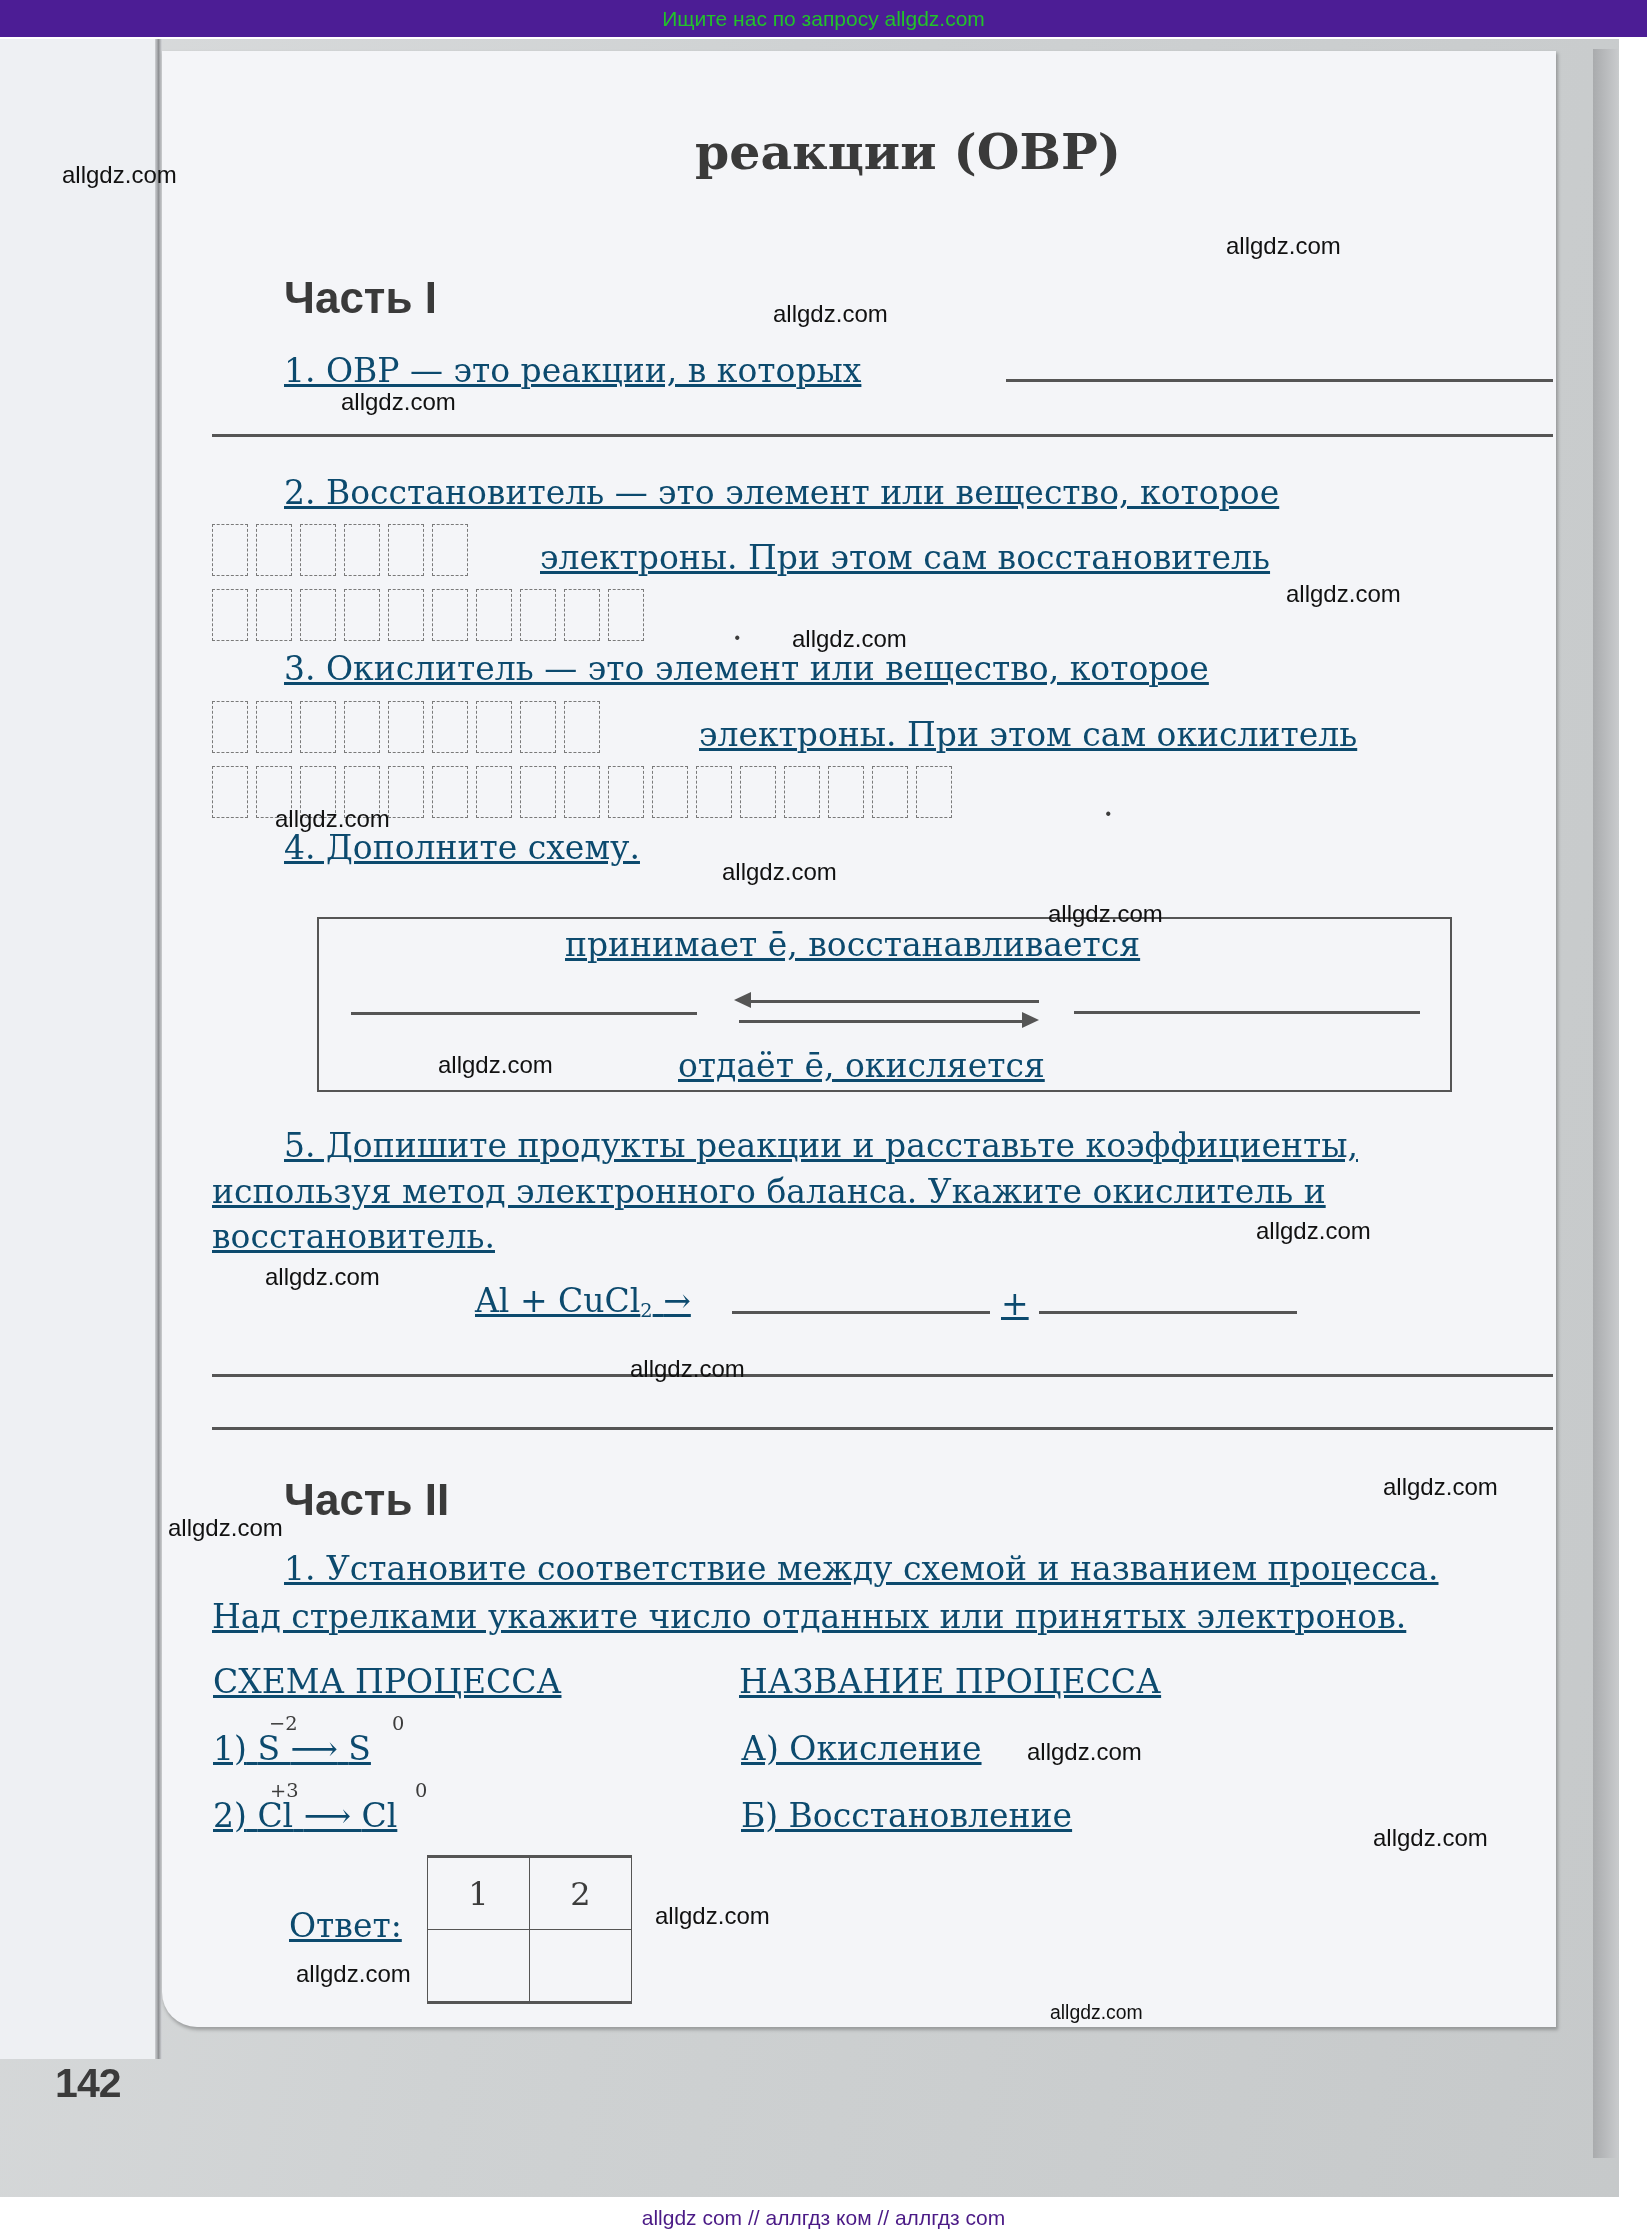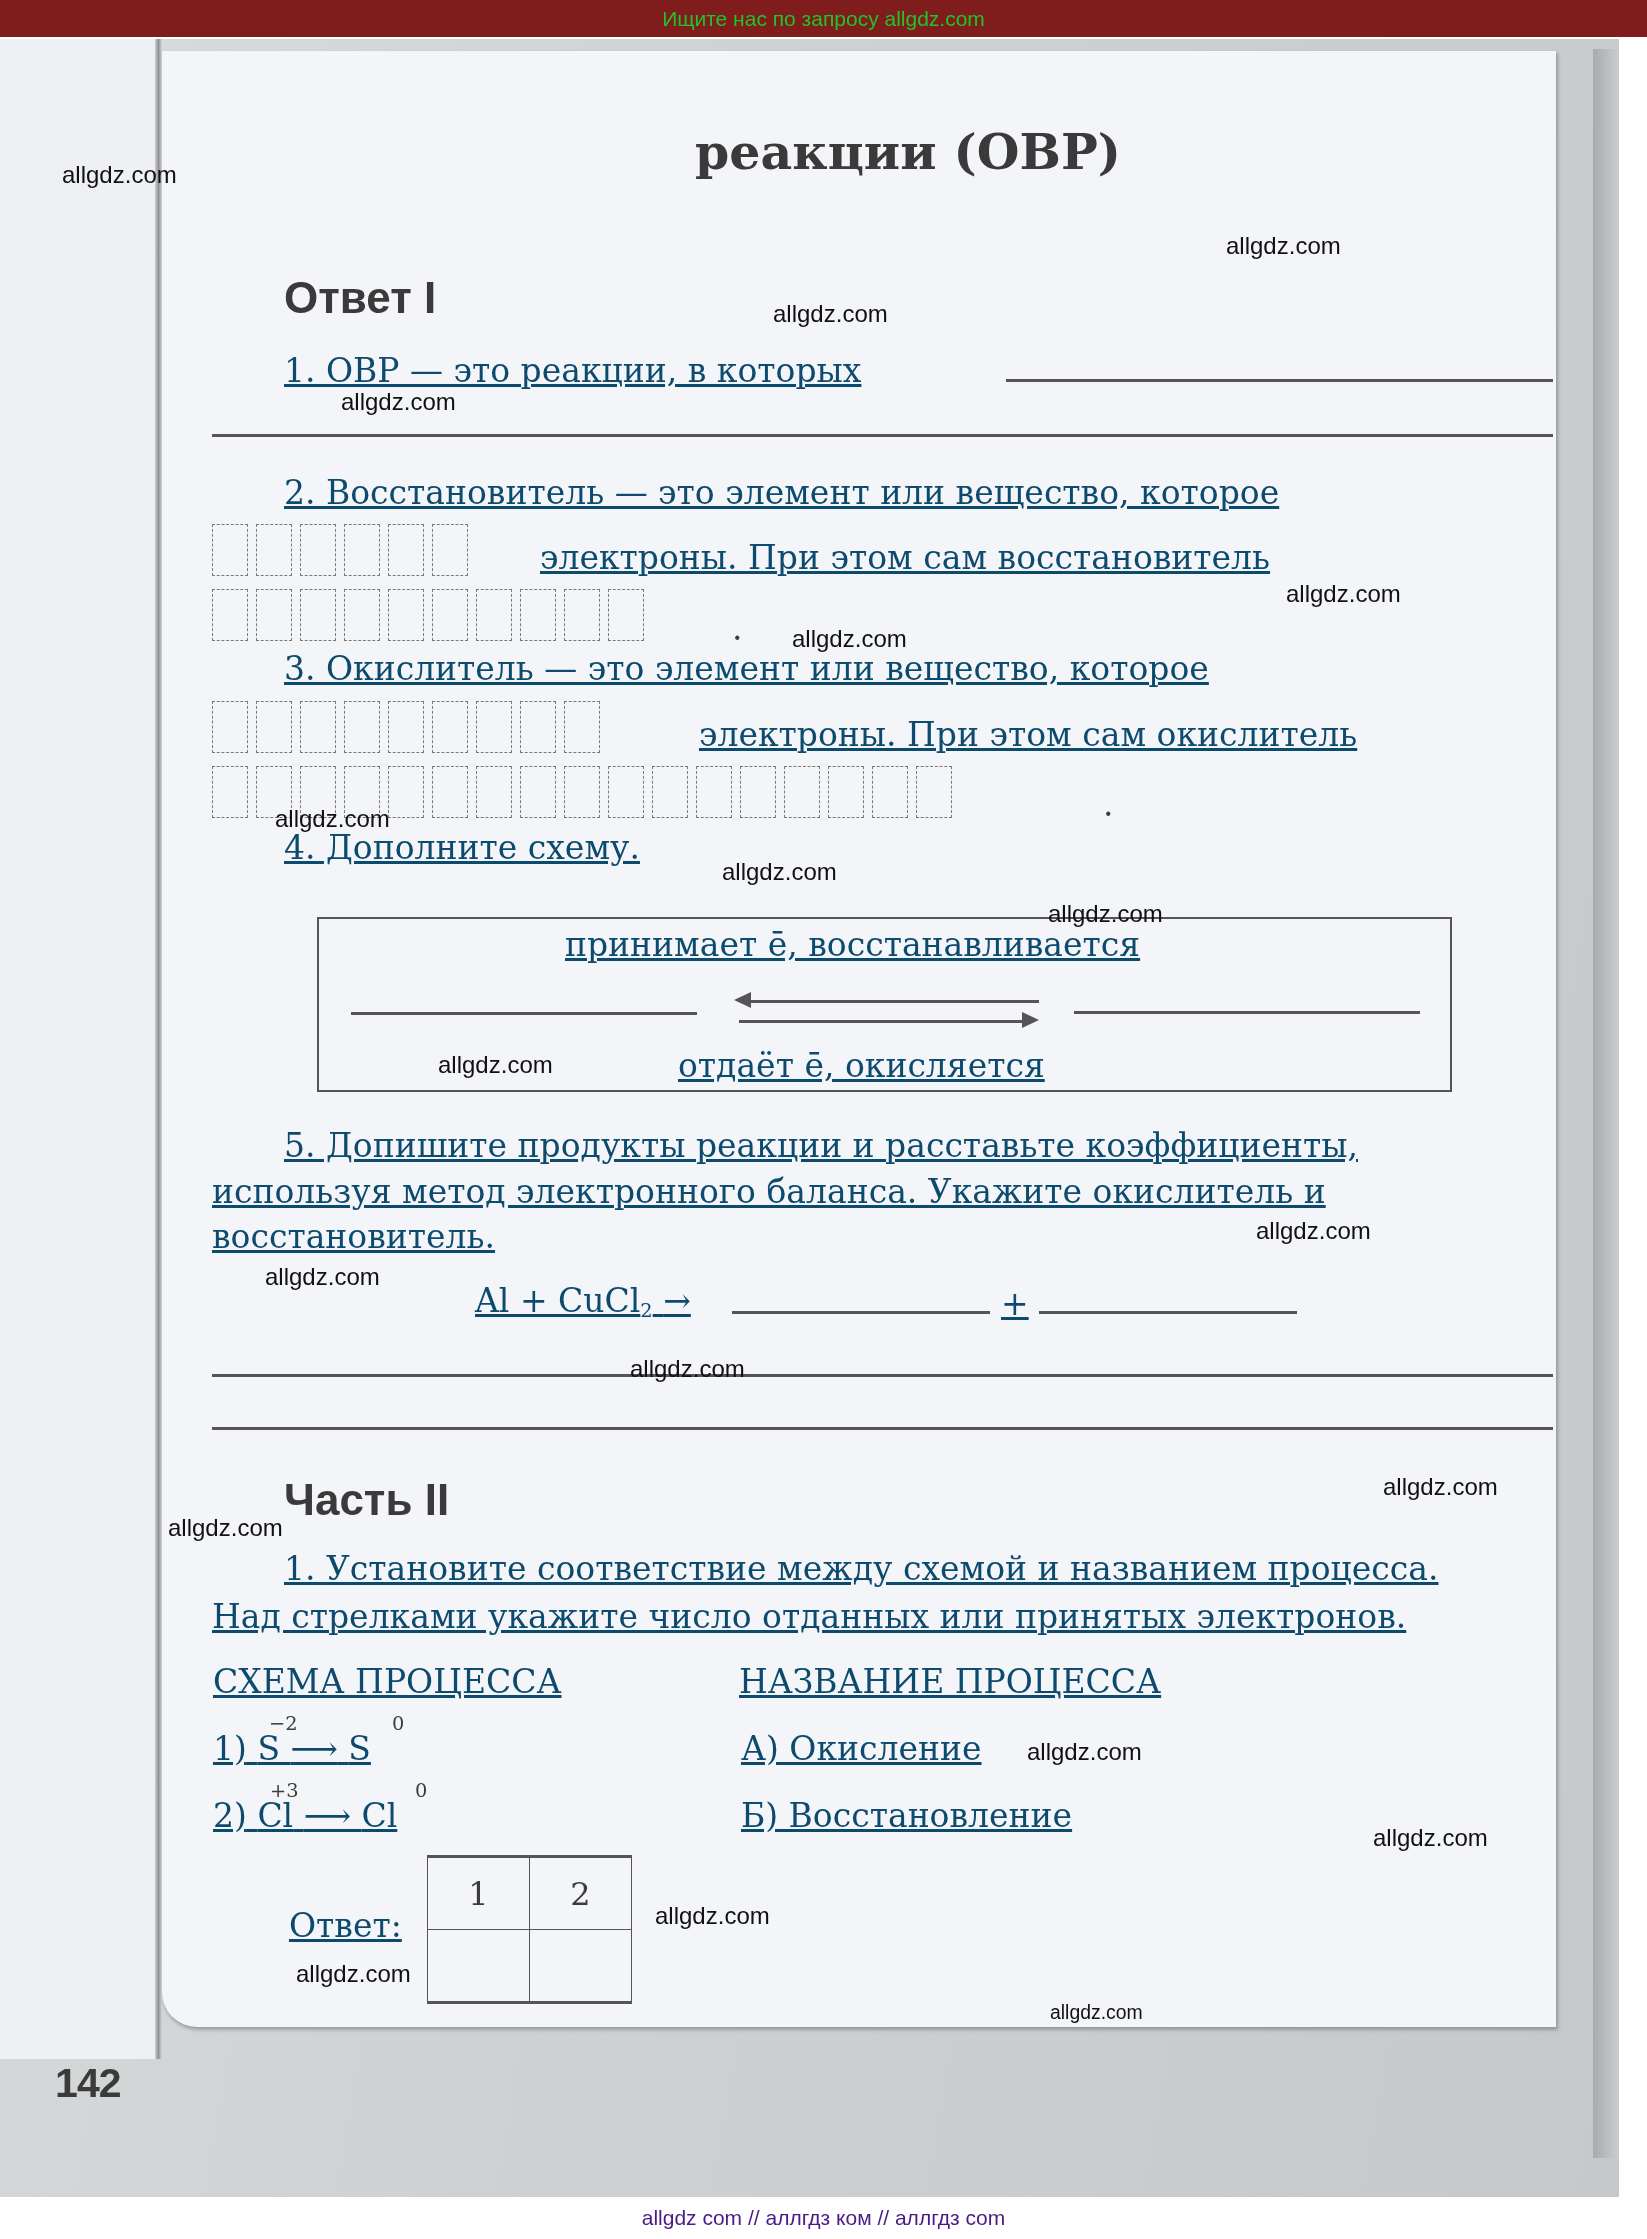--- a/index.html
+++ b/index.html
@@ -4,21 +4,21 @@
 <style>
   html, body { margin: 0; padding: 0; }
   body {
     width: 1647px; height: 2239px; position: relative; overflow: hidden;
     background: #ffffff;
     font-family: "DejaVu Serif", serif;
     color: #3a3a3a;
   }
   .top-banner {
     position: absolute; left: 0; top: 0; width: 1647px; height: 37px;
-    background: #7f1d1d; text-align: center;
+    background: #4c1d95; text-align: center;
     font-family: "Liberation Sans", sans-serif; font-size: 21px; line-height: 37px;
     color: #22c22a;
   }
   .bottom-banner {
     position: absolute; left: 0; top: 2197px; width: 1647px; height: 42px;
     background: #ffffff; text-align: center;
     font-family: "Liberation Sans", sans-serif; font-size: 21px; line-height: 42px;
     color: #4b1a86;
   }
   .scan {
@@ -110,21 +110,21 @@
 <div class="left-margin"></div>
 <div class="left-fold"></div>
 <div class="right-edge"></div>
 <div class="page"></div>
 <div class="page-number">142</div>
 
 <div class="title">
   <span class="t2">реакции (ОВР)</span>
 </div>
 
-<div class="part-head" style="left:284px; top:273px;">Ответ I</div>
+<div class="part-head" style="left:284px; top:273px;">Часть I</div>
 
 <div class="txt" style="left:284px; top:351px;">1. ОВР — это реакции, в которых</div>
 <div class="line" style="left:1006px; top:379px; width:547px;"></div>
 <div class="line" style="left:212px; top:434px; width:1341px;"></div>
 
 <div class="txt" style="left:284px; top:473px;">2. Восстановитель — это элемент или вещество, которое</div>
 <div class="boxes" style="left:212px; top:524px;">
   <span></span>
     <span></span>
     <span></span>

